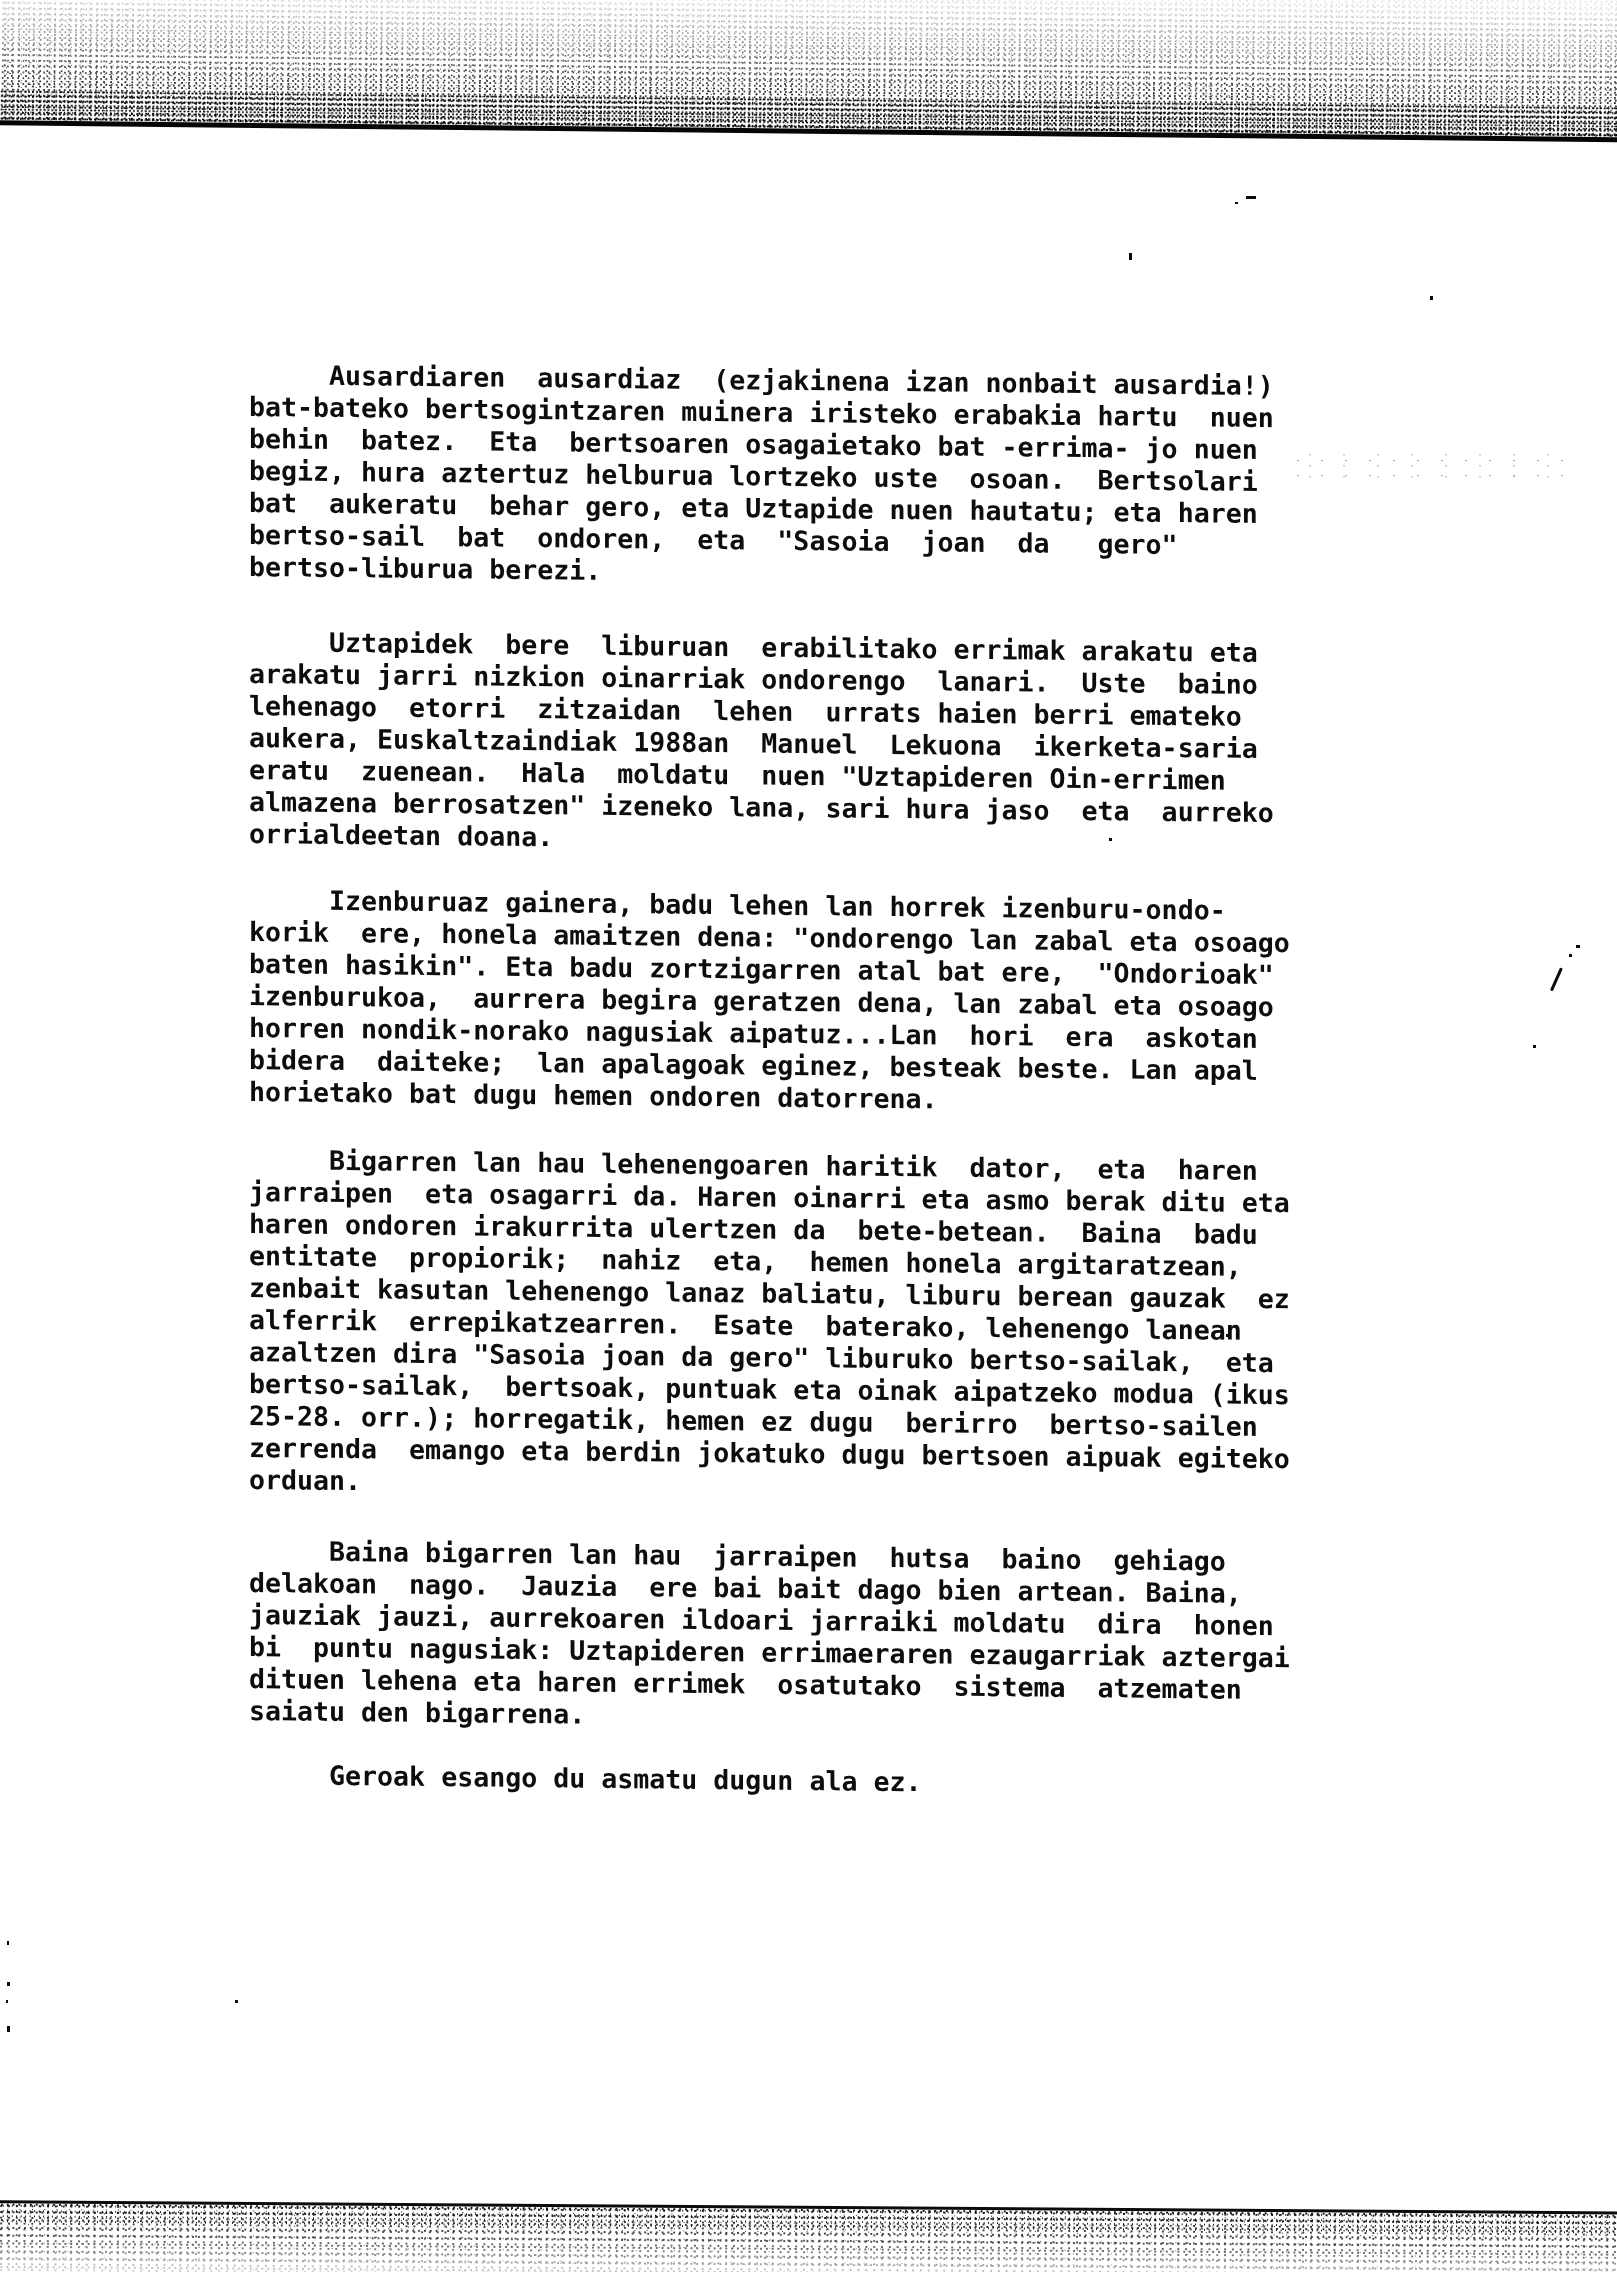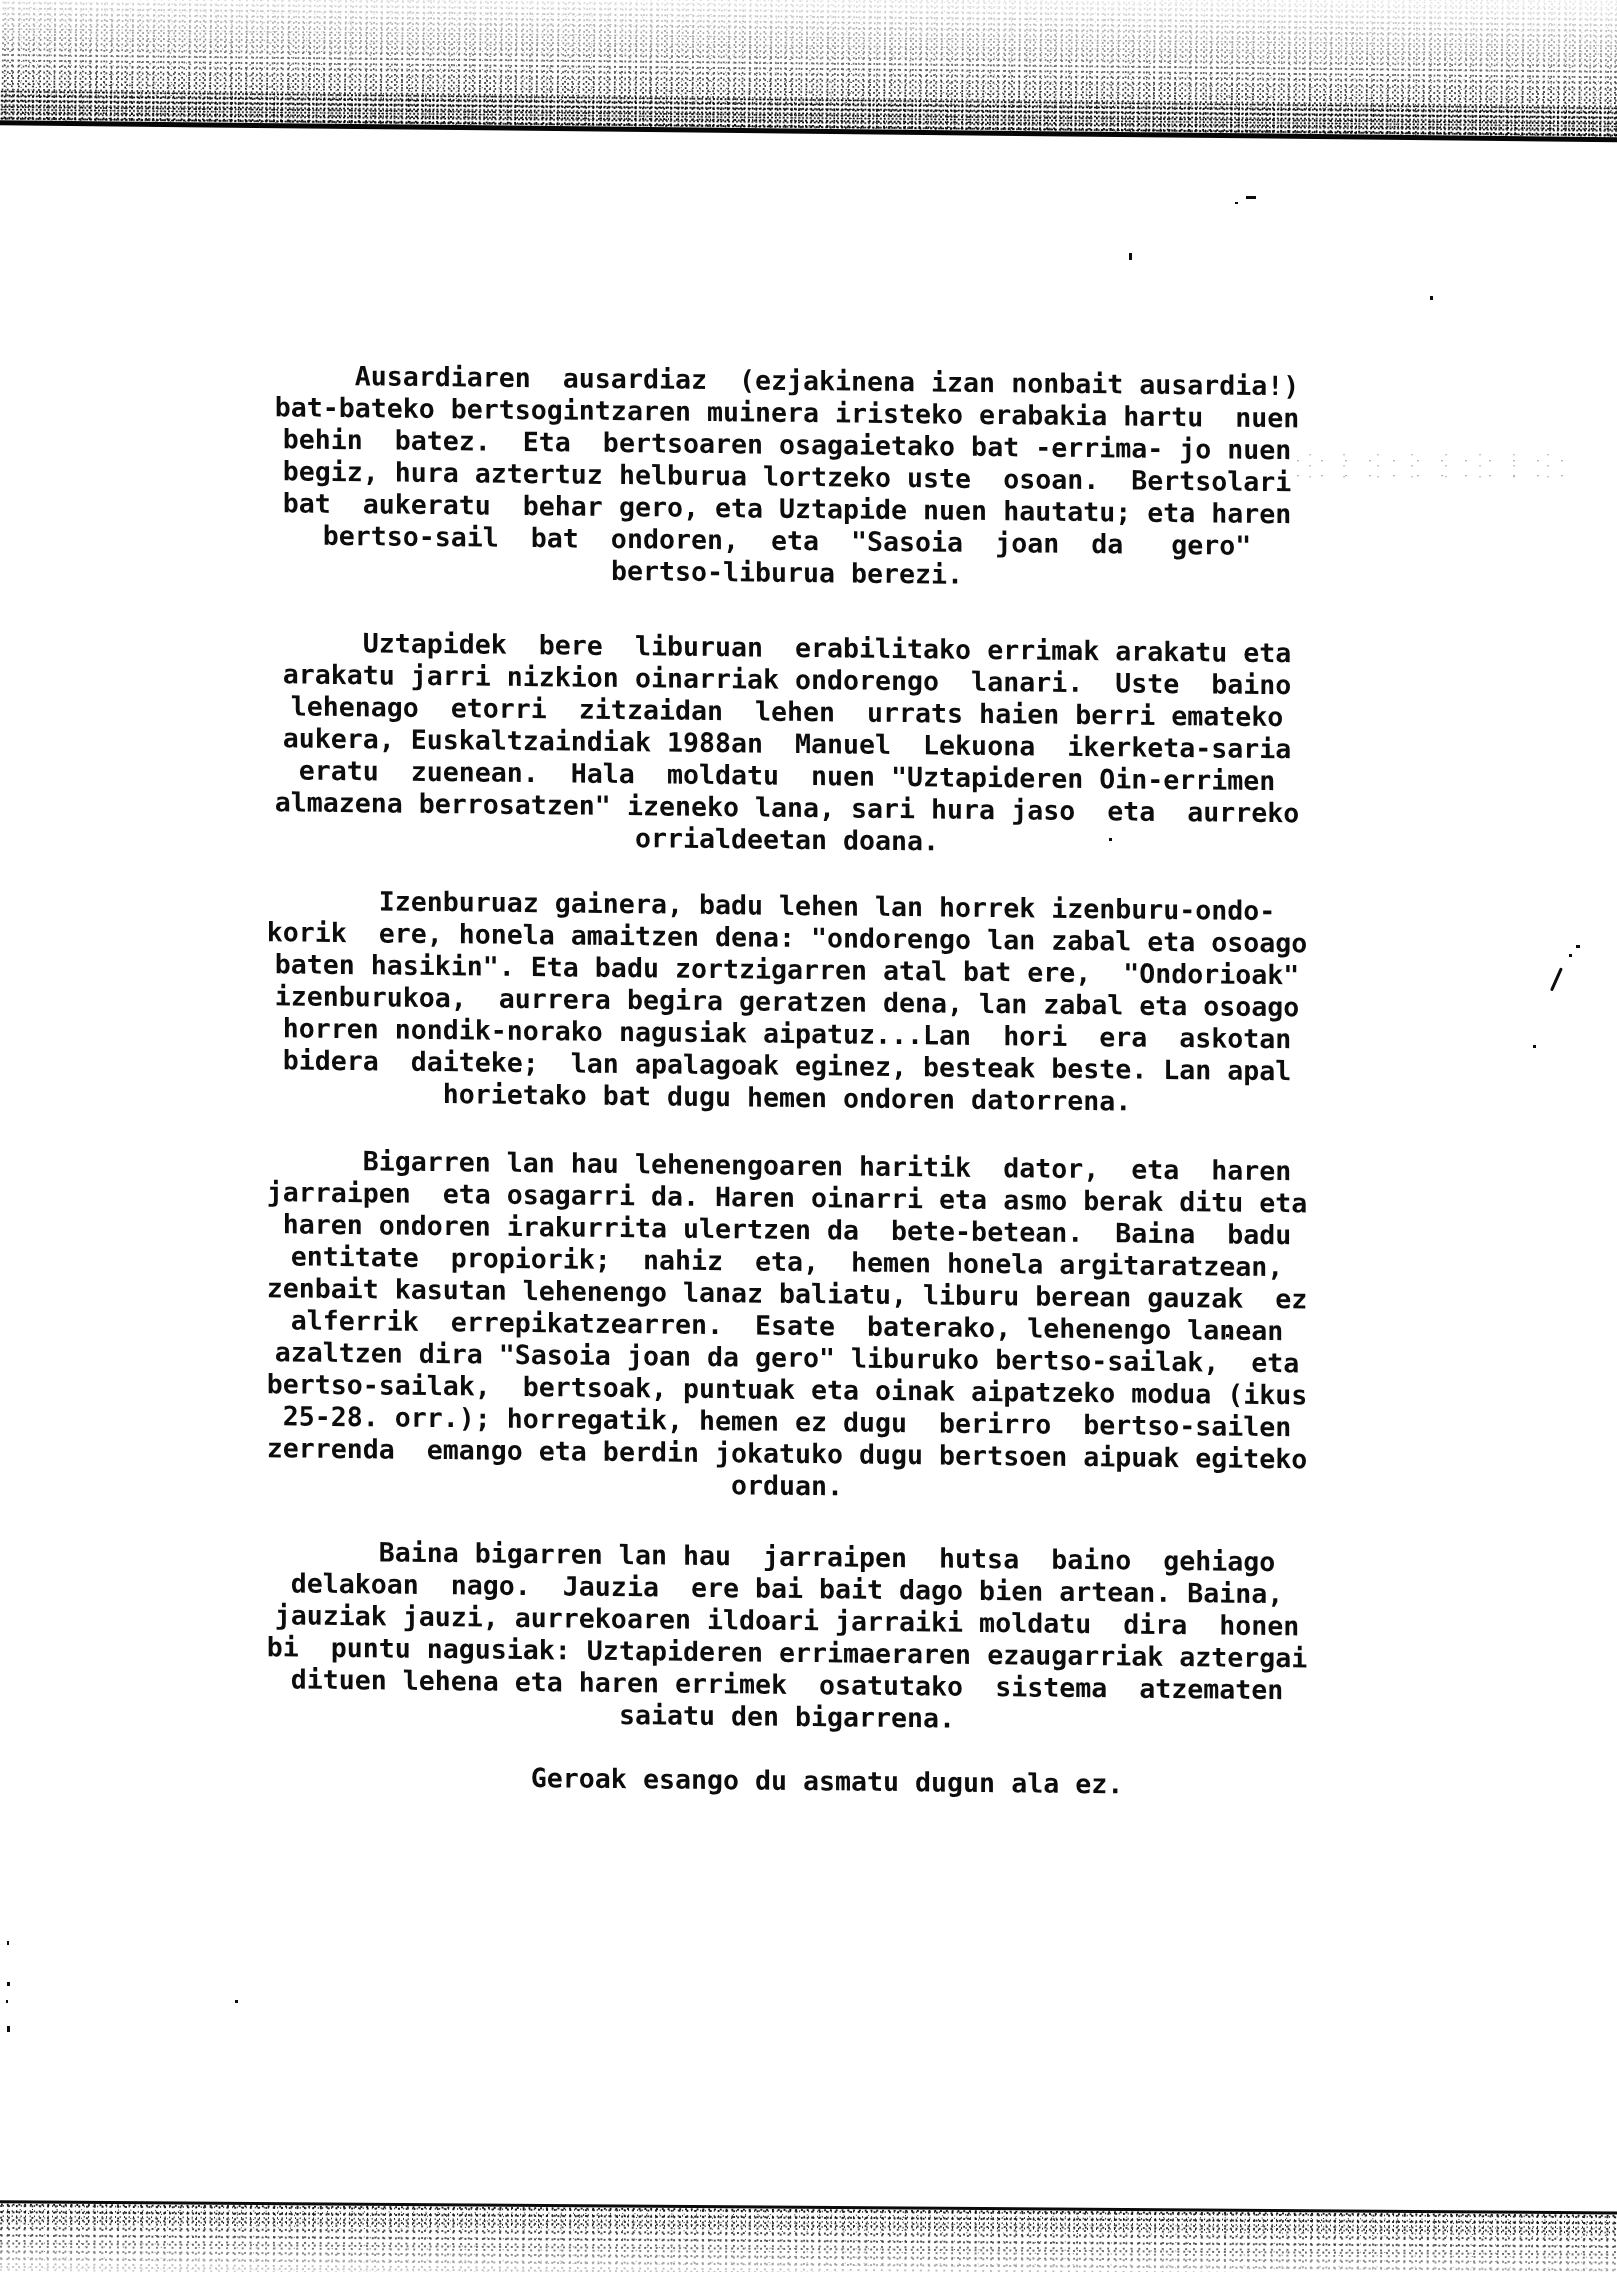--- a/index.html
+++ b/index.html
@@ -2,21 +2,20 @@
 <html style="font-size:10.4px"><head>
 <meta charset="utf-8">
 <style>
   html,body{margin:0;padding:0;background:#fff;}
   .page{
     position:relative;
     width:1617px;height:2273px;
     background:#ffffff;
     overflow:hidden;
     font-family:"DejaVu Sans Mono", monospace;
-    text-align:center;
   }
   
   .noise-top{
     position:absolute;left:-26px;top:-36px;width:1698px;height:156px;
     transform:rotate(0.6deg);transform-origin:0 0;
     border-bottom:5.8px solid #060606;
     background-image:
       linear-gradient(to bottom, rgba(255,255,255,0.98) 0%, rgba(255,255,255,0.85) 22%, rgba(255,255,255,0.55) 48%, rgba(255,255,255,0.18) 75%, rgba(255,255,255,0) 100%),
       radial-gradient(#000 0.8px, transparent 0.9px),
       radial-gradient(#000 0.6px, transparent 0.8px),

